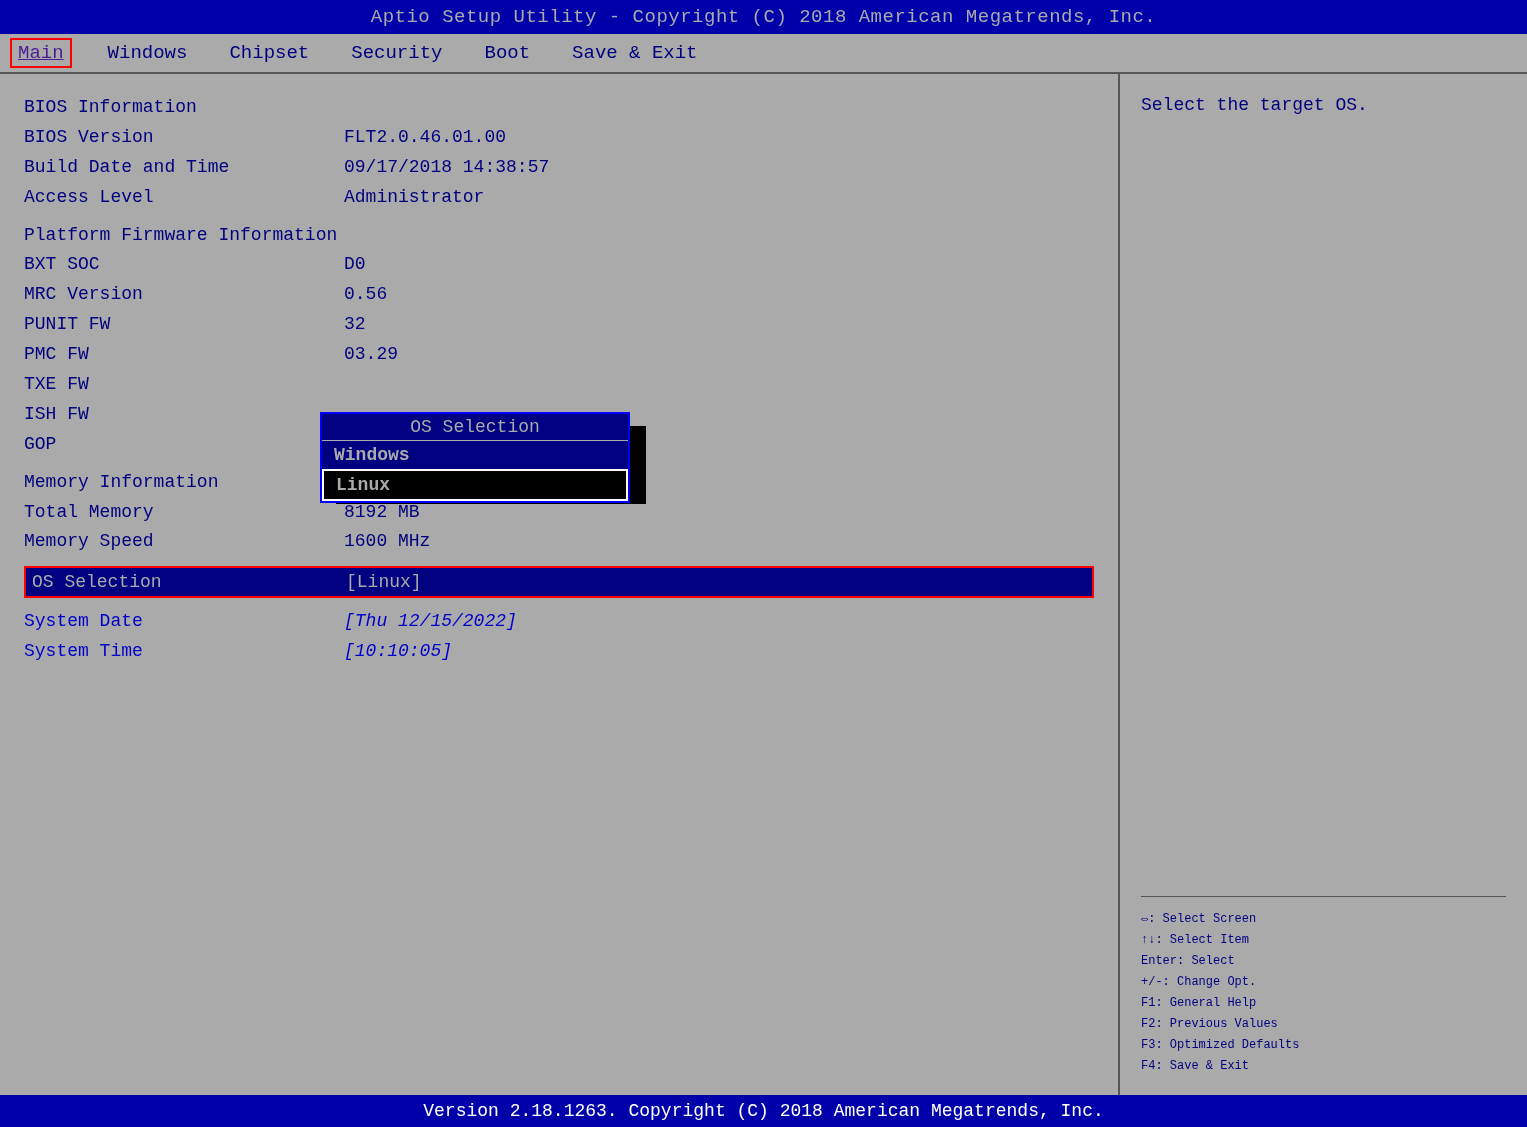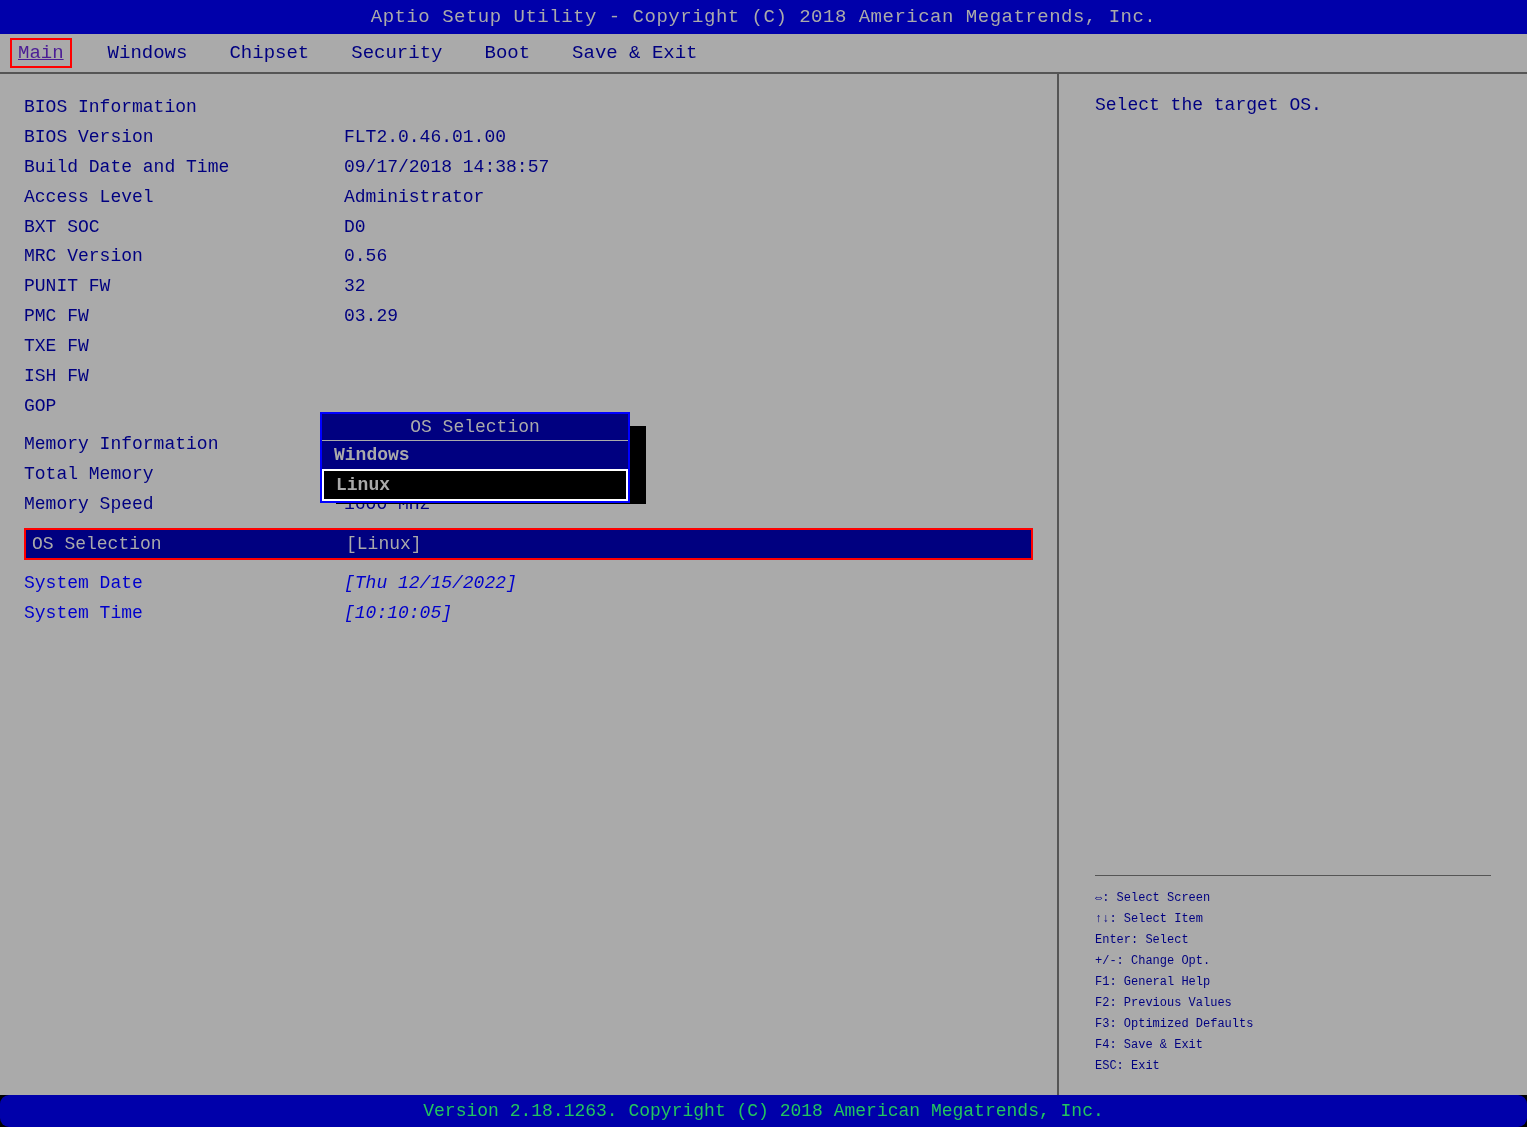--- a/index.html
+++ b/index.html
@@ -158,22 +158,22 @@
       top: 352px;
       left: 336px;
       width: 310px;
       height: 78px;
       background: #000000;
       z-index: 9;
     }
 
     
     .right-panel {
-      width: 468px;
-      padding: 18px 36px;
+      width: 407px;
+      padding: 18px 21px;
       background: #aaaaaa;
       display: flex;
       flex-direction: column;
     }
 
     .help-text {
       color: #000080;
       font-size: 18px;
       margin-bottom: 8px;
       line-height: 1.5;
@@ -187,25 +187,24 @@
 
     .key-hint {
       color: #000080;
       font-size: 12px;
       line-height: 1.75;
     }
 
     
     .footer {
       background: #0000aa;
-      color: #22c55e;
+      color: #ffffff;
       text-align: center;
       padding: 6px 0;
       font-size: 18px;
-      border-radius: 9px;
     }
 
     .spacer { margin-top: 10px; }
   </style>
 </head>
 <body>
 
 <div class="screen">
 
   <div class="title-bar">
@@ -234,20 +233,23 @@
       </div>
       <div class="info-row">
         <span class="info-label">Build Date and Time</span>
         <span class="info-value">09/17/2018 14:38:57</span>
       </div>
       <div class="info-row">
         <span class="info-label">Access Level</span>
         <span class="info-value">Administrator</span>
       </div>
 
+      <div class="info-row spacer">
+        <span class="info-label">Platform Firmware Information</span>
+      </div>
       <div class="info-row">
         <span class="info-label">BXT SOC</span>
         <span class="info-value">D0</span>
       </div>
       <div class="info-row">
         <span class="info-label">MRC Version</span>
         <span class="info-value">0.56</span>
       </div>
       <div class="info-row">
         <span class="info-label">PUNIT FW</span>
@@ -312,21 +314,20 @@
       <hr class="help-divider" style="margin-top: auto; margin-bottom: 12px;">
 
       <div class="key-hint">⇔: Select Screen</div>
       <div class="key-hint">↑↓: Select Item</div>
       <div class="key-hint">Enter: Select</div>
       <div class="key-hint">+/-: Change Opt.</div>
       <div class="key-hint">F1: General Help</div>
       <div class="key-hint">F2: Previous Values</div>
       <div class="key-hint">F3: Optimized Defaults</div>
       <div class="key-hint">F4: Save &amp; Exit</div>
-      <div class="key-hint">ESC: Exit</div>
     </div>
 
   </div>
 
   <div class="footer">
     <span>Version 2.18.1263. Copyright (C) 2018 American Megatrends, Inc.</span>
   </div>
 
 </div>
 

